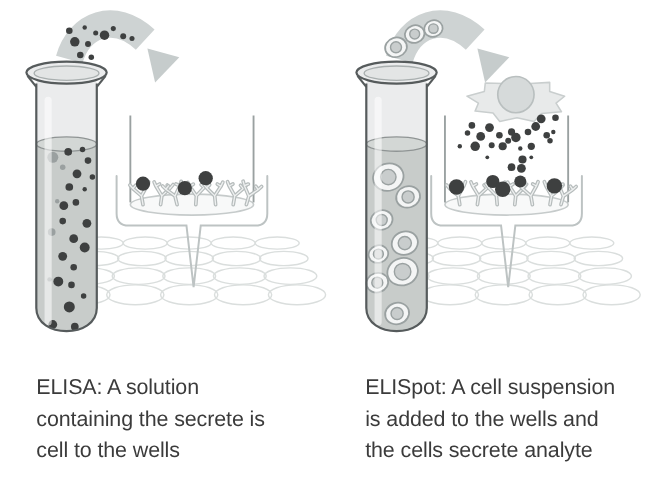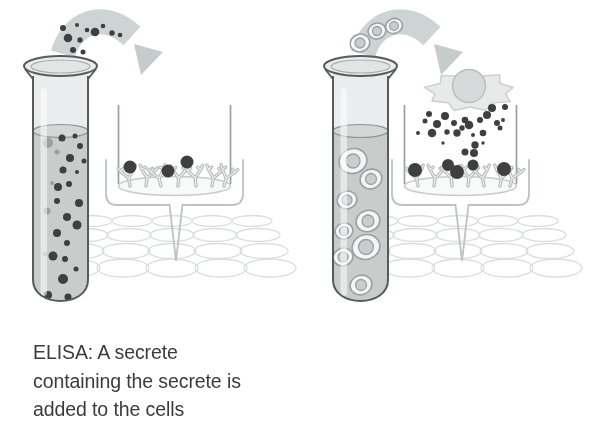--- a/index.html
+++ b/index.html
@@ -280,18 +280,23 @@
           <path d="M333,76 L333,280 C333,308 388,308 388,280 L388,76" fill="none" stroke="#565b5c" stroke-width="2"></path>
           <line x1="325" y1="69" x2="333" y2="79" stroke="#565b5c" stroke-width="2"></line>
           <line x1="396" y1="69" x2="388" y2="79" stroke="#565b5c" stroke-width="2"></line>
           <ellipse cx="360.5" cy="66" rx="36.5" ry="10" fill="#ebeced" stroke="#565b5c" stroke-width="2"></ellipse>
           <ellipse cx="360.5" cy="66.5" rx="29.5" ry="6.5" fill="#e3e5e5" stroke="#a9afaf" stroke-width="1.2"></ellipse>
         </g>
       </g>
   </svg>
 
   <div class="caption" id="cap-elisa">
-    <div>ELISA: A secrete</div>
+    <div>ELISA: A solution</div>
     <div>containing the secrete is</div>
-    <div>added to the cells</div>
+    <div>cell to the wells</div>
   </div>
 
+  <div class="caption" id="cap-elispot">
+    <div>ELISpot: A cell suspension</div>
+    <div>is added to the wells and</div>
+    <div>the cells secrete analyte</div>
+  </div>
 </div>
 
 </body></html>

